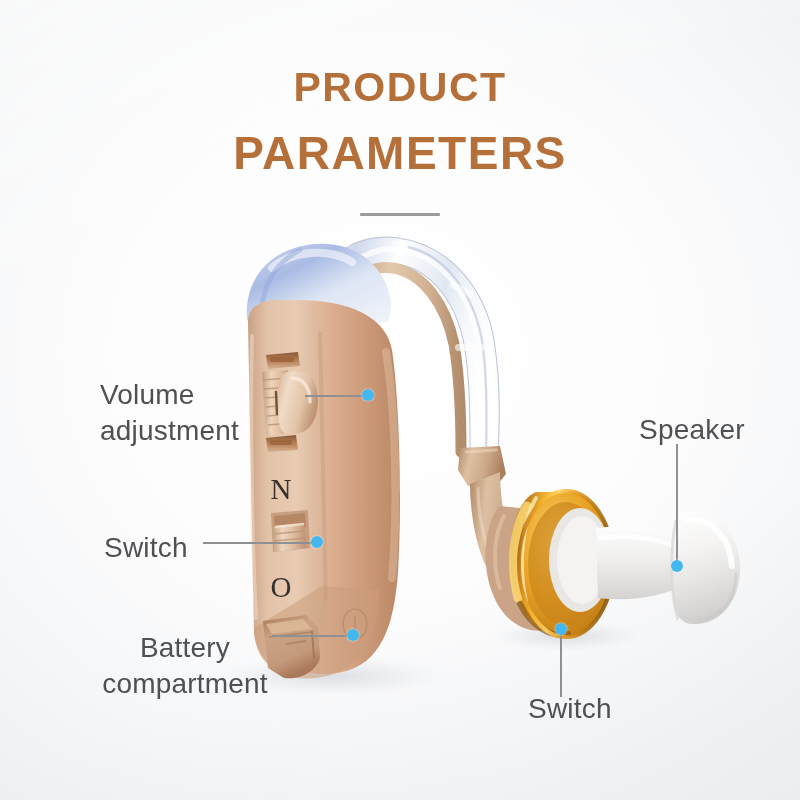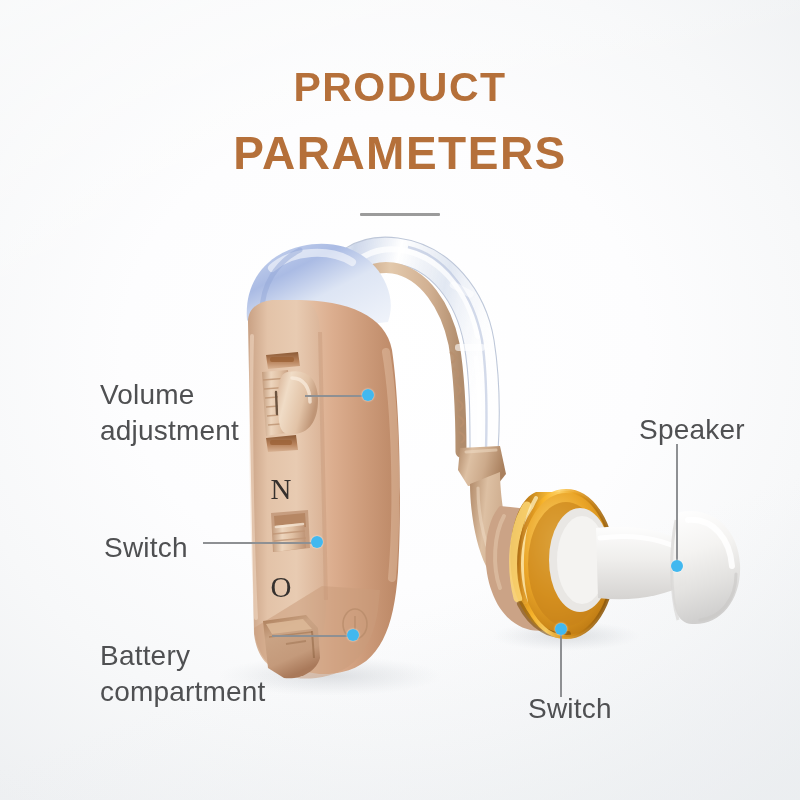--- a/index.html
+++ b/index.html
@@ -97,21 +97,21 @@
 
   
   #co-volume .callout-text { left: 0px;   top: 0px;   text-align: left; width: 160px; }
   #co-volume .leader-h     { left: 205px; top: 18px;  width: 62px; }
   #co-volume .dot          { left: 262px; top: 12px; }
 
   #co-switch .callout-text { left: 1px;   top: 0px;   text-align: left; width: 120px; }
   #co-switch .leader-h     { left: 100px; top: 12px;  width: 113px; }
   #co-switch .dot          { left: 208px; top: 6px; }
 
-  #co-battery .callout-text{ left: 0px;   top: 16px;   text-align: left; width: 170px; }
+  #co-battery .callout-text{ left: 0px;   top: 8px;   text-align: center; width: 170px; }
   #co-battery .leader-h    { left: 172px; top: 13px;  width: 80px; }
   #co-battery .dot         { left: 247px; top: 7px; }
 
   #co-earplug .callout-text{ left: 0px;   top: 0px;   text-align: left; width: 120px; }
   #co-earplug .leader-v    { left: 37px;  top: 32px;  height: 120px; }
   #co-earplug .dot         { left: 32px;  top: 148px; }
 
   #co-speaker .callout-text{ left: 0px;   top: 72px;  text-align: left; width: 120px; }
   #co-speaker .leader-v    { left: 32px;  top: 12px;  height: 66px; }
   #co-speaker .dot         { left: 27px;  top: 4px; }

